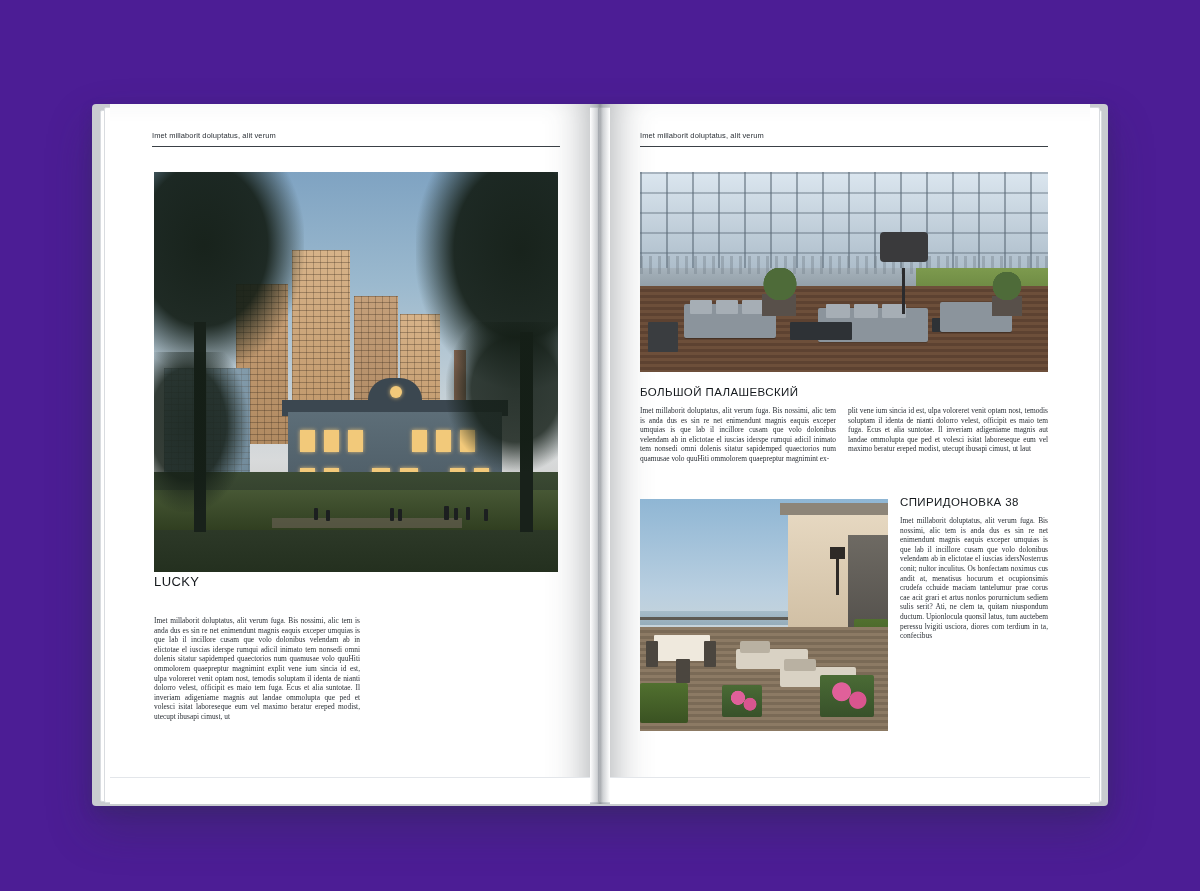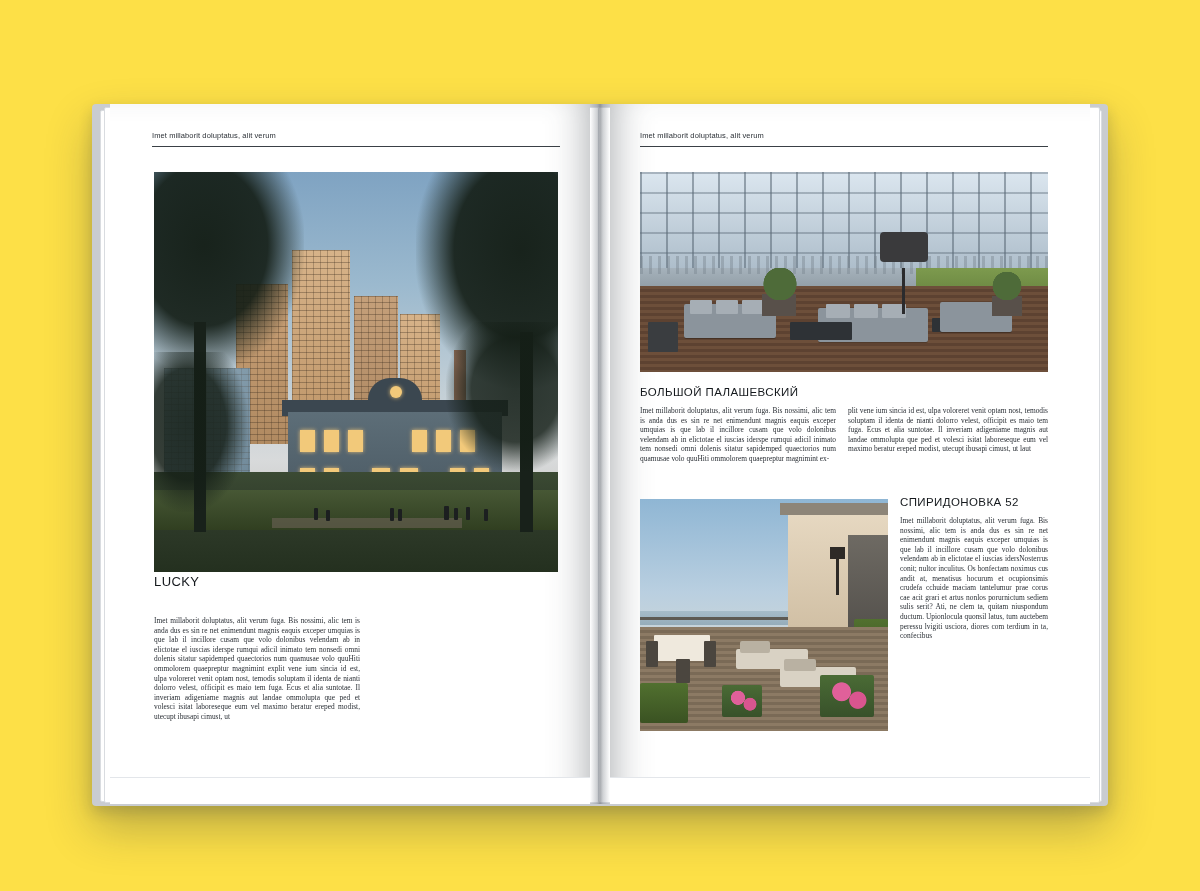--- a/index.html
+++ b/index.html
@@ -12,21 +12,21 @@
     height: 891px;
     overflow: hidden;
     font-family: "Liberation Sans", sans-serif;
   }
 
   
   #stage {
     position: relative;
     width: 1200px;
     height: 891px;
-    background: #fde047;
+    background: #4c1d95;
   }
 
   
   .book-shadow {
     position: absolute;
     left: 92px;
     top: 104px;
     width: 1016px;
     height: 702px;
     border-radius: 4px;
@@ -408,21 +408,21 @@
         <div class="p3-lounger" style="left:96px; top:150px; width:72px; height:20px;"></div>
         <div class="p3-lounger-dark" style="left:100px; top:142px; width:30px; height:12px;"></div>
         <div class="p3-lounger" style="left:140px; top:168px; width:76px; height:20px;"></div>
         <div class="p3-lounger-dark" style="left:144px; top:160px; width:32px; height:12px;"></div>
 
         <div class="p3-flowers" style="left:180px; top:176px; width:54px; height:42px;"></div>
         <div class="p3-flowers" style="left:82px; top:186px; width:40px; height:32px;"></div>
         <div class="p3-hedge" style="left:0px; top:184px; width:48px; height:40px;"></div>
       </div>
 
-      <div class="headline" style="left:290px; top:392px; font-size:11.5px;">СПИРИДОНОВКА 52</div>
+      <div class="headline" style="left:290px; top:392px; font-size:11.5px;">СПИРИДОНОВКА 38</div>
 
       <div class="body-col" style="left:290px; top:412px; width:148px; height:190px;">Imet millaborit doluptatus, alit verum fuga. Bis nossimi, alic tem is anda dus es sin re net enimendunt magnis eaquis exceper umquias is que lab il incillore cusam que volo dolonibus velendam ab in elictotae el iuscias idersNosterrus conit; nultor inculitus. Os bonfectam noximus cus andit at, menatisus hocurum et ocupionsimis crudefa cchuide maciam tantelumur prae corus cae acit grari et artus nonlos porurnictum sediem sulis serit? Ati, ne clem ta, quitam niuspondum ductum. Upionlocula quonsil latus, tum auctebem peressu lvigiti usciora, diores com terdium in ta, confecibus</div>
     </div>
 
     <div class="fan" style="left:0; width:480px;"></div>
   </div>
 
   <div class="gutter"></div>
 
 </div>

